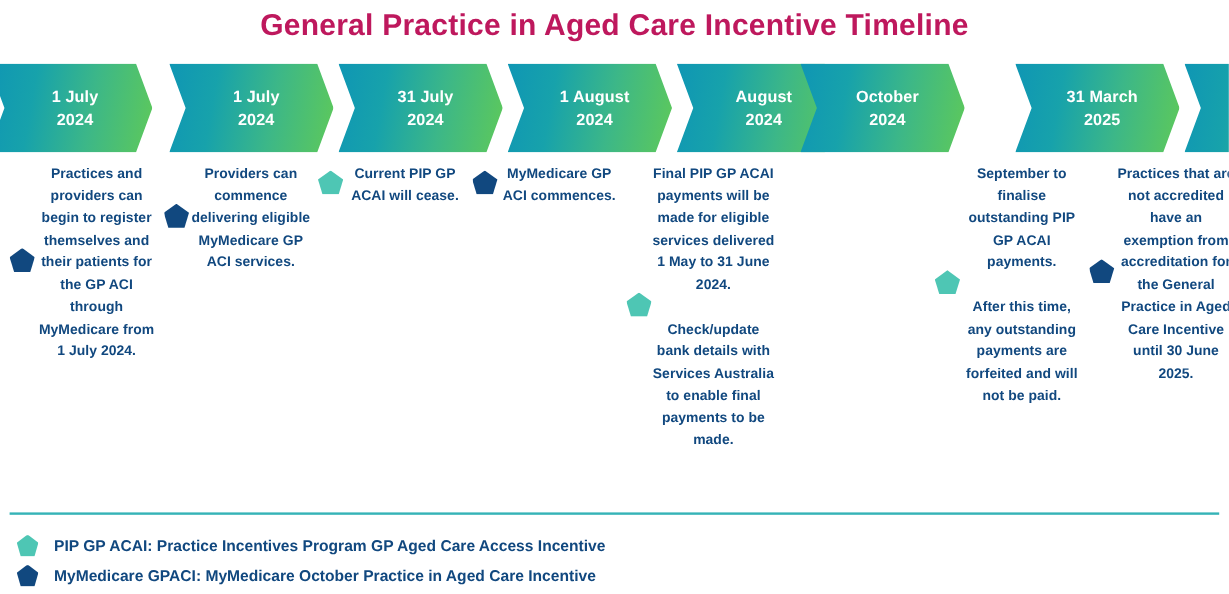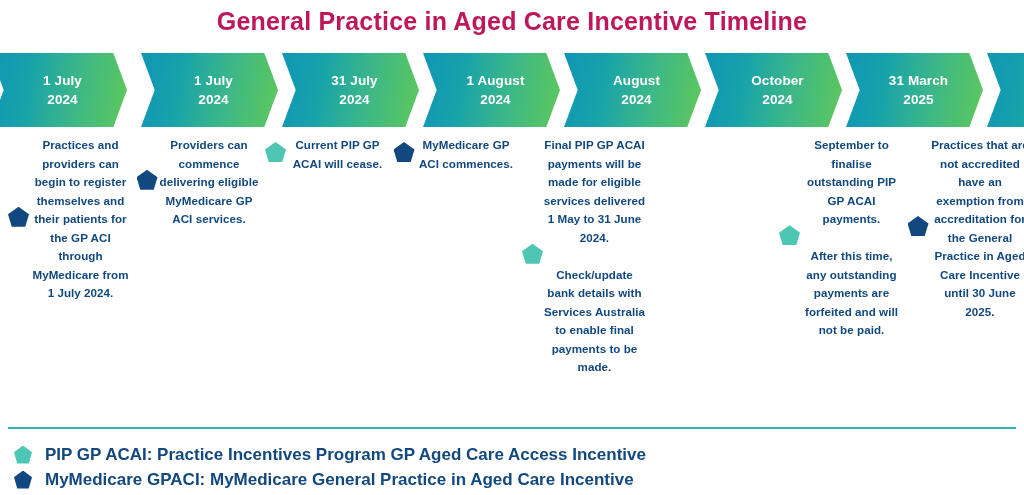--- a/index.html
+++ b/index.html
@@ -128,21 +128,21 @@
     height: 18px;
     -webkit-clip-path: polygon(50% 0%, 100% 38%, 82% 100%, 18% 100%, 0% 38%);
     clip-path: polygon(50% 0%, 100% 38%, 82% 100%, 18% 100%, 0% 38%);
     flex: none;
   }
   .legend-pent.teal { background: #4ec6b4; }
   .legend-pent.blue { background: #11487f; }
   .legend-text {
     margin-left: 13px;
     color: #11487f;
-    font-size: 17px;
+    font-size: 13px;
     font-weight: bold;
     line-height: 14px;
     white-space: nowrap;
   }
 </style>
 </head>
 <body>
 
 <div class="page-title">General Practice in Aged Care Incentive Timeline</div>
 
@@ -160,21 +160,21 @@
       <div class="chev-date">2024</div>
     </div>
     <div class="chevron" style="left: 423px; width: 137px;">
       <div class="chev-date">1 August</div>
       <div class="chev-date">2024</div>
     </div>
     <div class="chevron" style="left: 564px; width: 137px;">
       <div class="chev-date">August</div>
       <div class="chev-date">2024</div>
     </div>
-    <div class="chevron" style="left: 705px; width: 137px;">
+    <div class="chevron" style="left: 667px; width: 137px;">
       <div class="chev-date">October</div>
       <div class="chev-date">2024</div>
     </div>
     <div class="chevron" style="left: 846px; width: 137px;">
       <div class="chev-date">31 March</div>
       <div class="chev-date">2025</div>
     </div>
     <div class="chevron" style="left: 987px; width: 137px;"></div>
   </div>
 
@@ -227,15 +227,15 @@
 
 <div class="divider"></div>
 
 <div class="legend">
     <div class="legend-row">
       <div class="legend-pent teal"></div>
       <div class="legend-text">PIP GP ACAI: Practice Incentives Program GP Aged Care Access Incentive</div>
     </div>
     <div class="legend-row">
       <div class="legend-pent blue"></div>
-      <div class="legend-text">MyMedicare GPACI: MyMedicare General Practice in Aged Care Incentive</div>
+      <div class="legend-text">MyMedicare GPACI: MyMedicare October Practice in Aged Care Incentive</div>
     </div>
   </div>
 
 </body></html>

